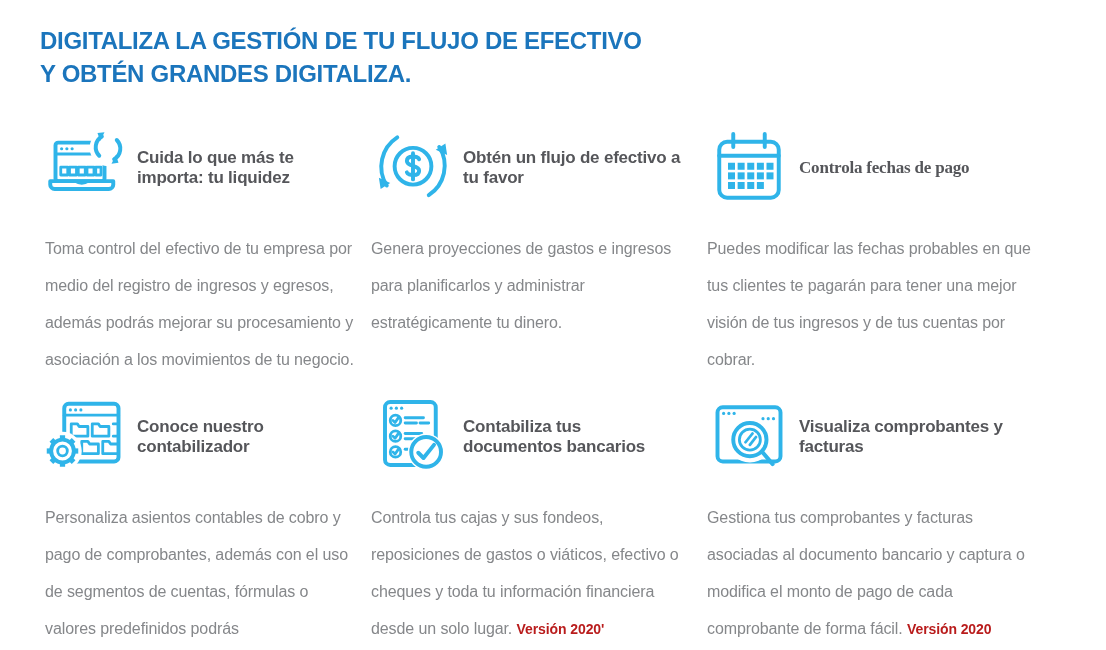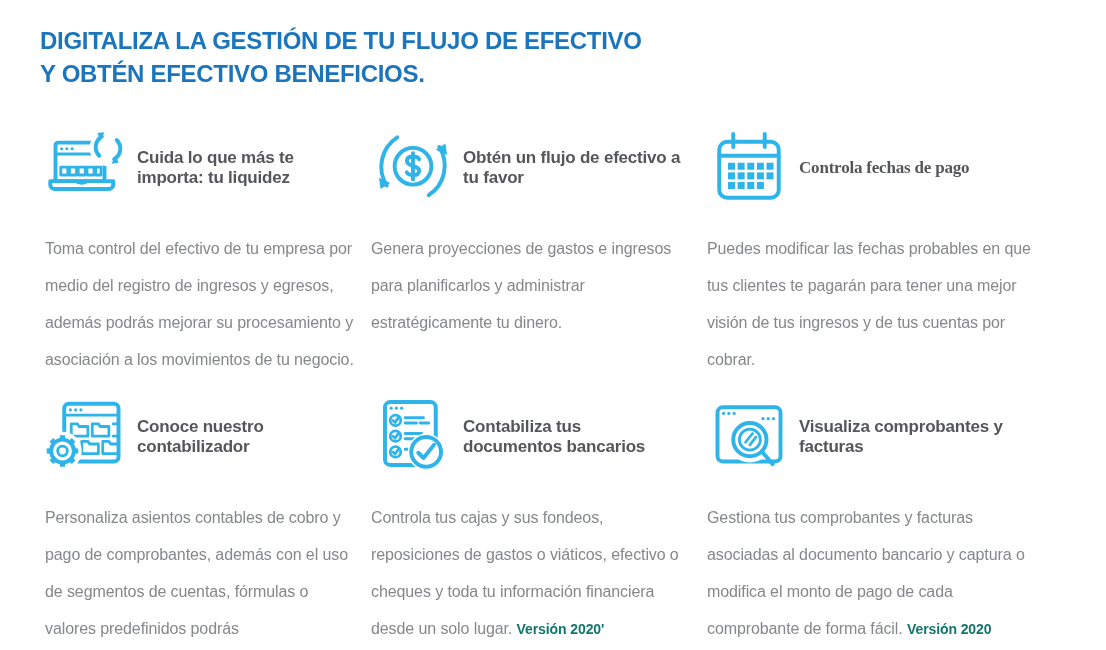--- a/index.html
+++ b/index.html
@@ -54,39 +54,39 @@
   .card:nth-child(5) .card-title{max-width:216px;}
   .card:nth-child(6) .card-title{max-width:210px;}
   .card-body{
     margin:20px 0 0 0;
     color:#85878A;
     font-size:16px;
     line-height:37px;
     letter-spacing:-0.1px;
   }
   .badge{
-    color:#0f766e;
+    color:#b91c1c;
     font-weight:700;
     font-size:14px;
     letter-spacing:-0.1px;
     white-space:nowrap;
   }
   .ic{stroke:#2FB4E9;fill:none;stroke-width:4.5;stroke-linecap:round;stroke-linejoin:round;}
   .ic-thin{stroke:#2FB4E9;fill:none;stroke-width:3.2;stroke-linecap:round;stroke-linejoin:round;}
   .ic-fill{fill:#2FB4E9;stroke:none;}
   .ic-mask{fill:#ffffff;stroke:none;}
 </style>
 </head>
 <body>
 
 <div class="page">
 
   <h1 class="page-title">
     <div>DIGITALIZA LA GESTIÓN DE TU FLUJO DE EFECTIVO</div>
-    <div>Y OBTÉN EFECTIVO BENEFICIOS.</div>
+    <div>Y OBTÉN GRANDES DIGITALIZA.</div>
   </h1>
 
   <div class="grid">
 
     <section class="card">
       <div class="card-head">
         <span class="icon-wrap">
           <svg viewBox="0 0 96 90">
             <rect class="ic" x="12" y="16" width="56" height="44" rx="3"></rect>
             <circle class="ic-fill" cx="19" cy="23" r="1.8"></circle>

